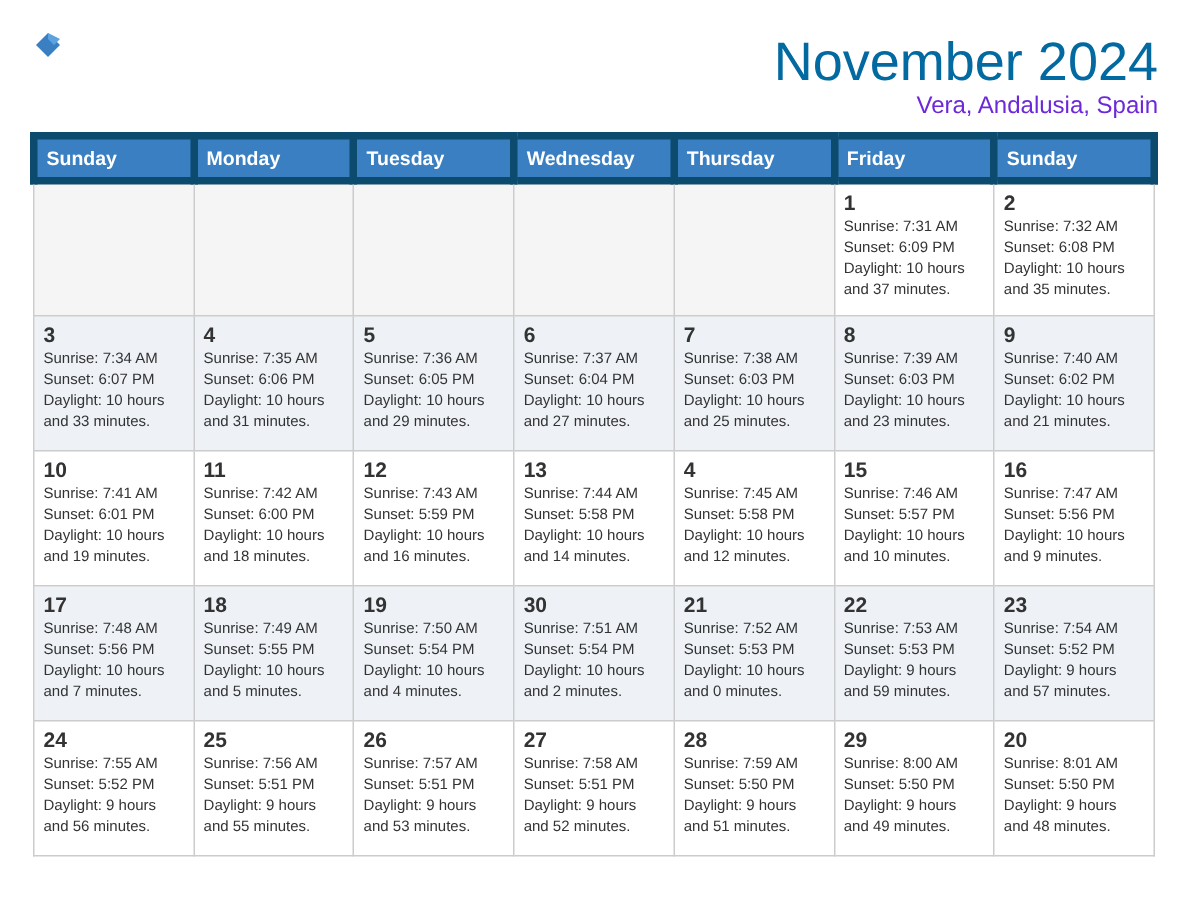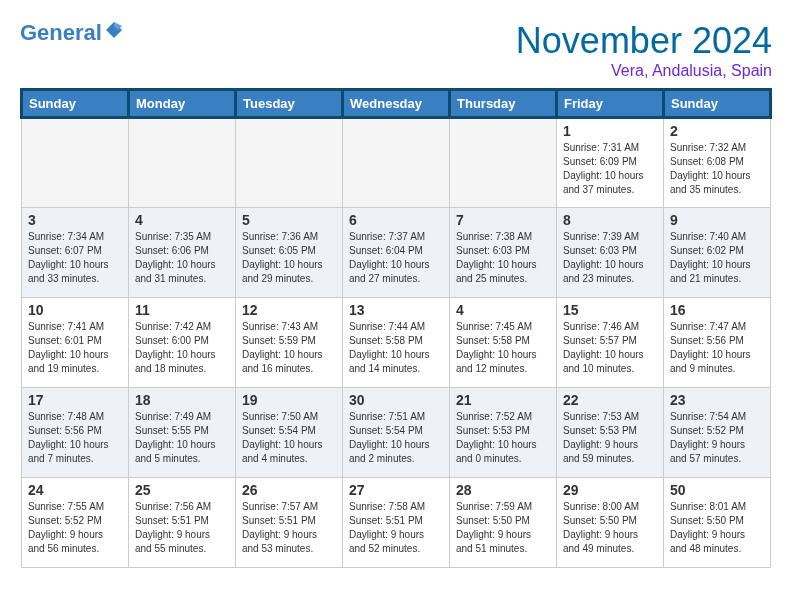--- a/index.html
+++ b/index.html
@@ -51,21 +51,21 @@
       border-collapse: collapse;
       table-layout: fixed;
     }
     th {
       background-color: #3a7fc1;
       color: #fff;
       text-align: left;
       padding: 5px 6px;
       font-size: 13px;
       font-weight: bold;
-      border: 3px solid #0c4a6e;
+      border: 5px solid #0c4a6e;
     }
     td {
       border: 1px solid #ccc;
       vertical-align: top;
       padding: 4px 6px;
       font-size: 10.5px;
       color: #333;
       min-height: 90px;
       height: 90px;
       background: #fff;
@@ -87,21 +87,21 @@
     tr:nth-child(odd) td:not(.empty) { background: #fff; }
     tr:nth-child(even) td:not(.empty) { background: #eef2f7; }
   </style>
 </head>
 <body>
 
 <div class="header">
   <div class="logo">
     <div>
       <div class="logo-text">
-        <span>General</span><svg class="logo-icon" viewBox="0 0 20 20" fill="#3a7fc1" xmlns="http://www.w3.org/2000/svg">
+        <svg class="logo-icon" viewBox="0 0 20 20" fill="#3a7fc1" xmlns="http://www.w3.org/2000/svg">
             <polygon points="10,2 18,10 10,18 2,10" fill="#3a7fc1"></polygon>
             <polygon points="10,2 18,6 14,10 10,6" fill="#5ba3e0"></polygon>
           </svg>
       </div>
     </div>
   </div>
   <div class="title-block">
     <div class="month-title">November 2024</div>
     <div class="location">Vera, Andalusia, Spain</div>
   </div>
@@ -244,18 +244,18 @@
         </td>
         <td>
           <span class="day-number">28</span>
           <div class="day-info">Sunrise: 7:59 AM<br>Sunset: 5:50 PM<br>Daylight: 9 hours and 51 minutes.</div>
         </td>
         <td>
           <span class="day-number">29</span>
           <div class="day-info">Sunrise: 8:00 AM<br>Sunset: 5:50 PM<br>Daylight: 9 hours and 49 minutes.</div>
         </td>
         <td>
-          <span class="day-number">50</span>
+          <span class="day-number">20</span>
           <div class="day-info">Sunrise: 8:01 AM<br>Sunset: 5:50 PM<br>Daylight: 9 hours and 48 minutes.</div>
         </td>
       </tr>
     </tbody>
 </table>
 
 </body></html>

